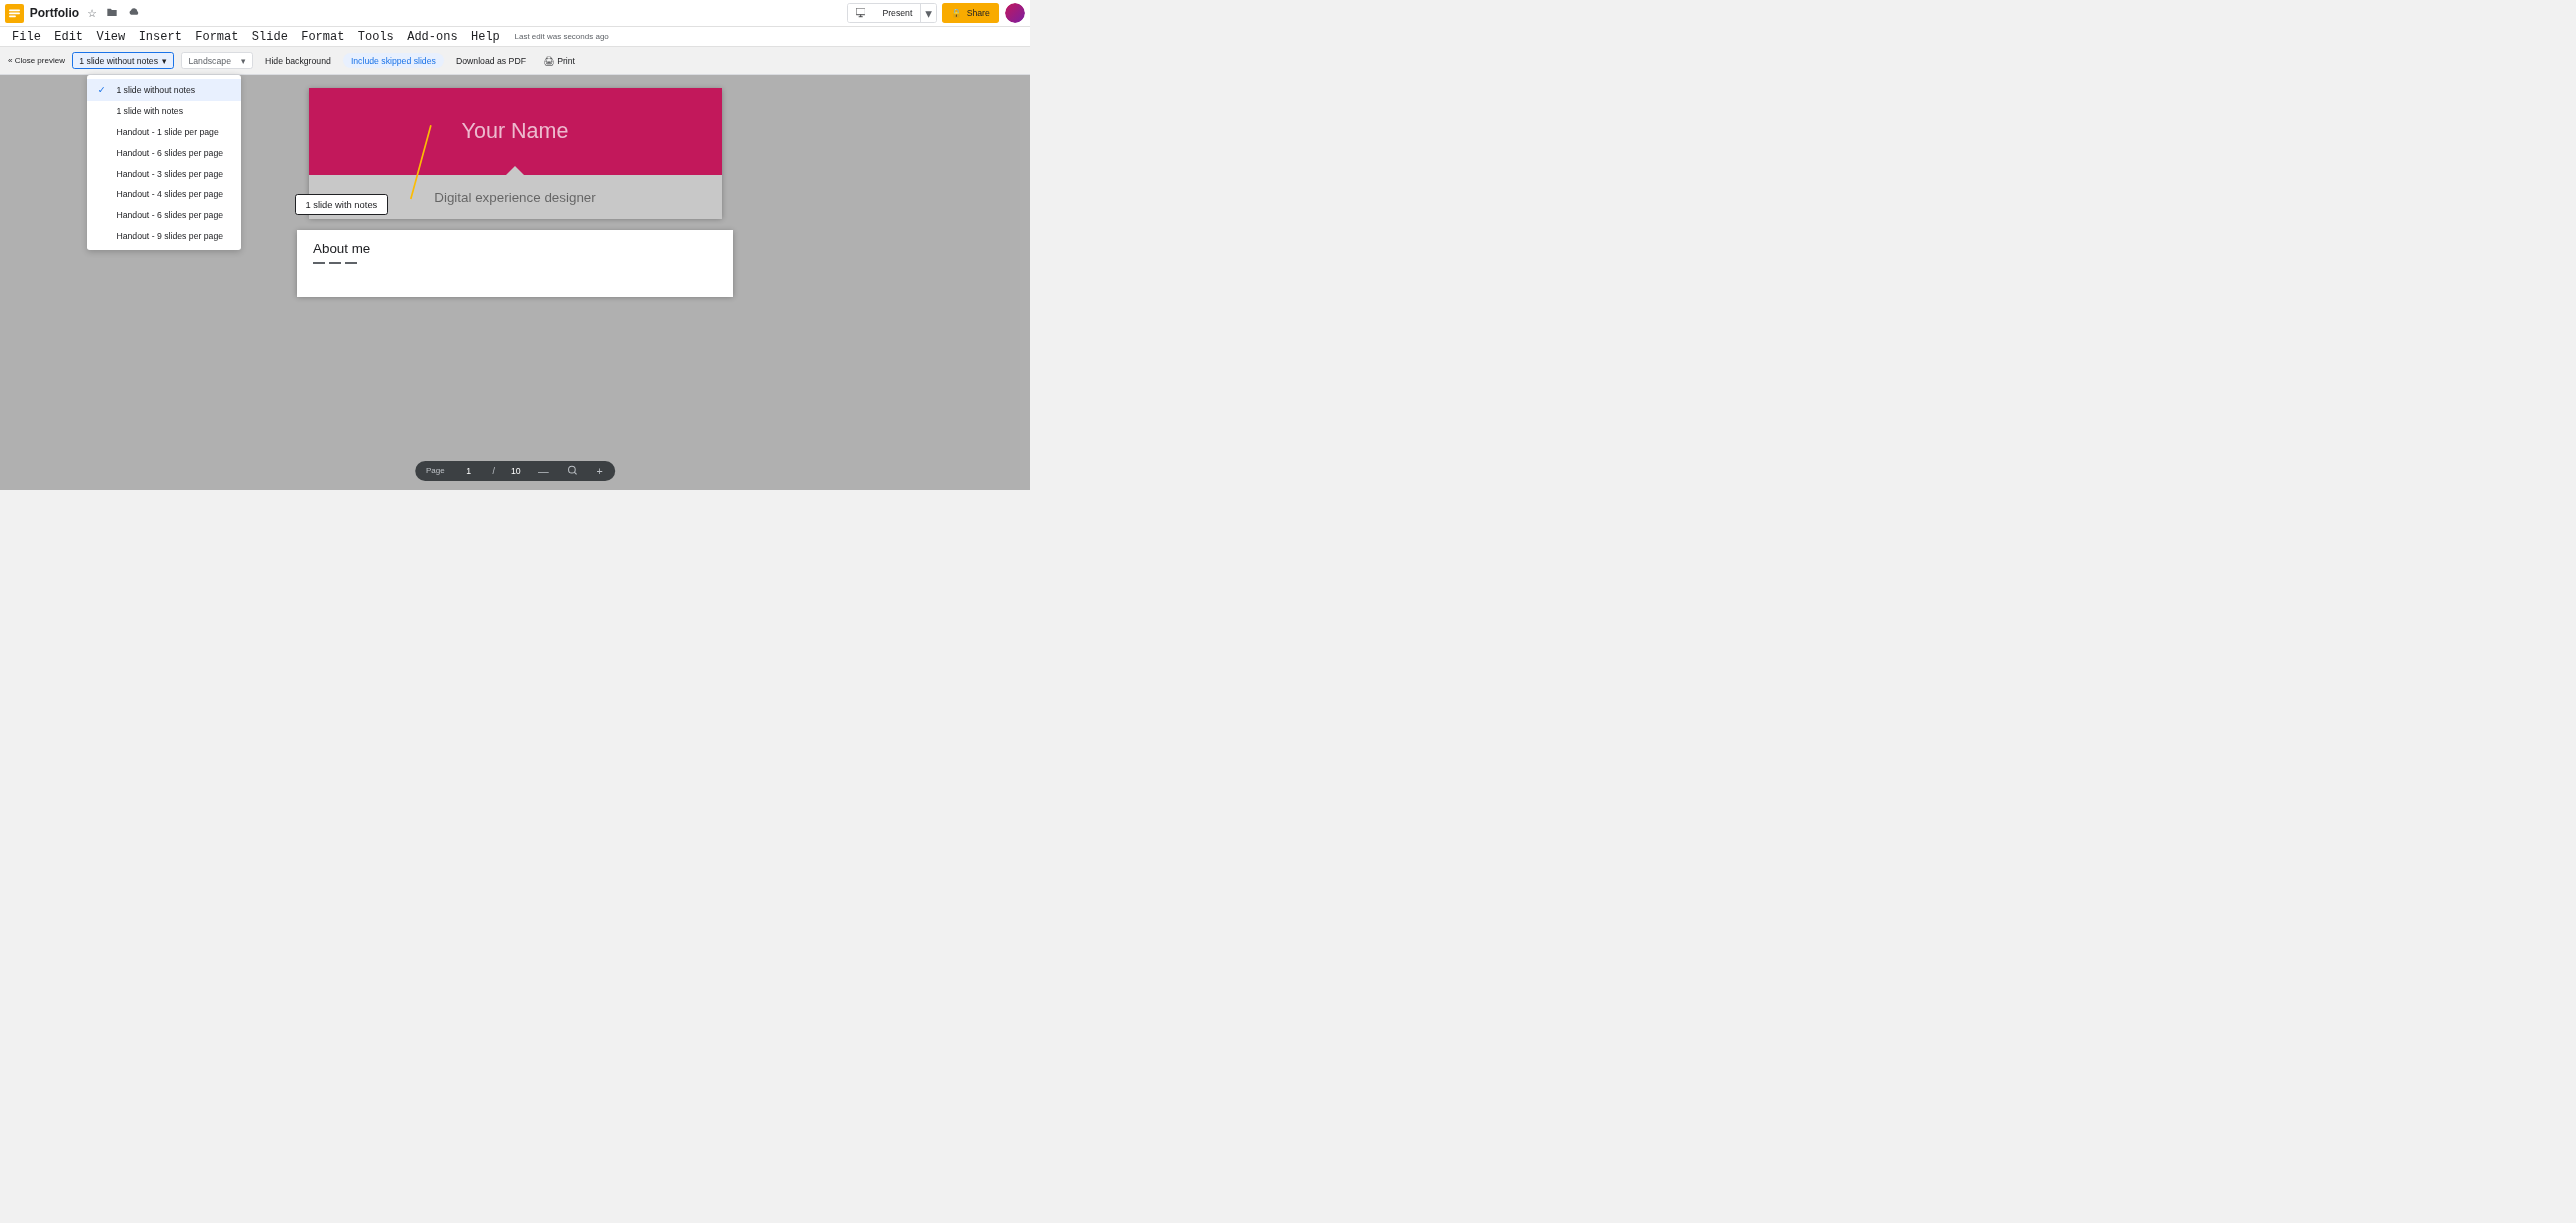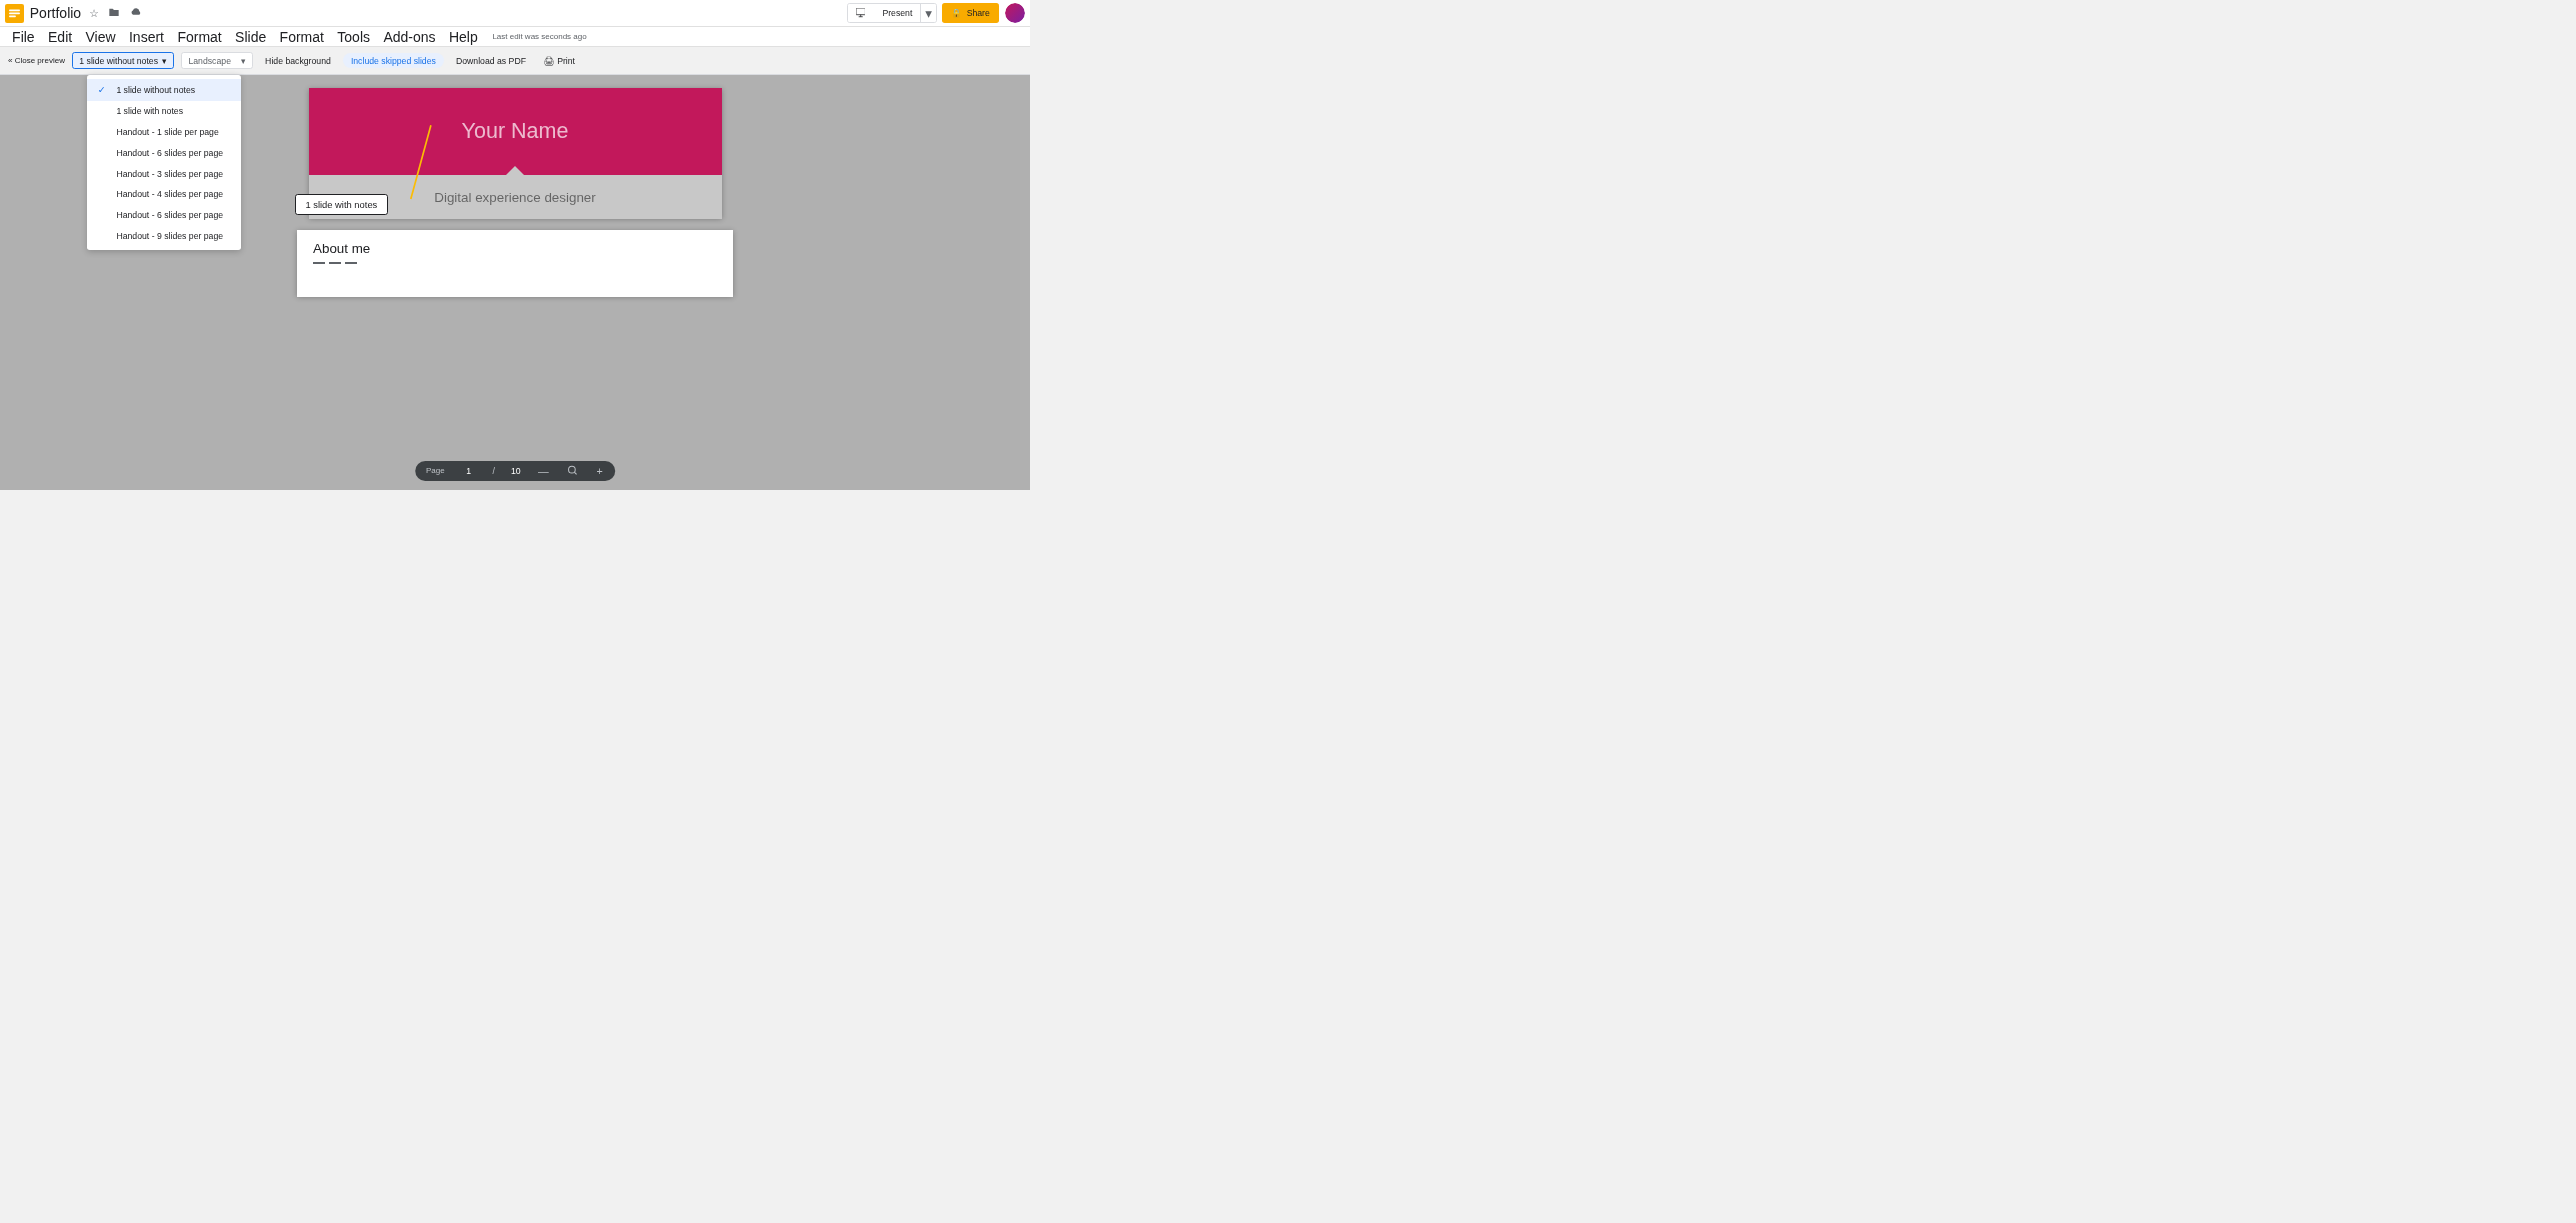--- a/index.html
+++ b/index.html
@@ -21,24 +21,24 @@
       padding: 0 5.4px;
       border-bottom: 0.7px solid #e0e0e0;
     }
     .app-icon {
       width: 19px;
       height: 19px;
       margin-right: 5.4px;
       flex-shrink: 0;
     }
     .app-title {
-      font-size: 14px;
+      font-size: 12px;
       color: #202124;
       margin-right: 5.4px;
-      font-weight: 400;
+      font-weight: 700;
       text-align: center;
     }
     .title-icons {
       display: flex;
       align-items: center;
       gap: 4px;
       margin-right: auto;
     }
     .title-icon-btn {
       background: none;
@@ -118,21 +118,22 @@
       background: #fff;
       height: 20px;
       padding: 0 5.4px;
       border-bottom: 0.7px solid #e0e0e0;
     }
     .menu-item {
       padding: 2.7px 6.7px;
       cursor: pointer;
       border-radius: 2.7px;
       color: #202124;
-      font-size: 14px;
+      font-size: 12px;
+      font-family: Liberation Mono, monospace;
     }
     .last-edit {
       margin-left: 8px;
       color: #5f6368;
       font-size: 8px;
     }
 
     
     .preview-bar {
       display: flex;

